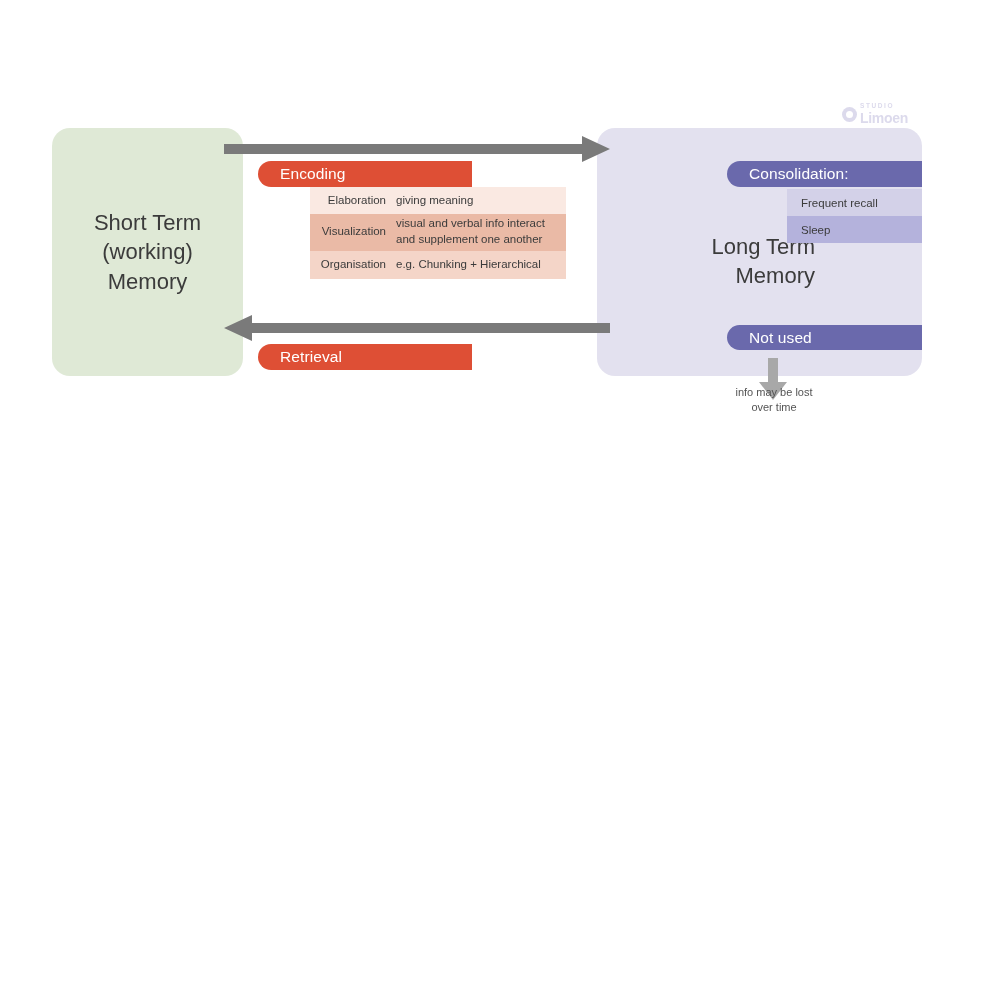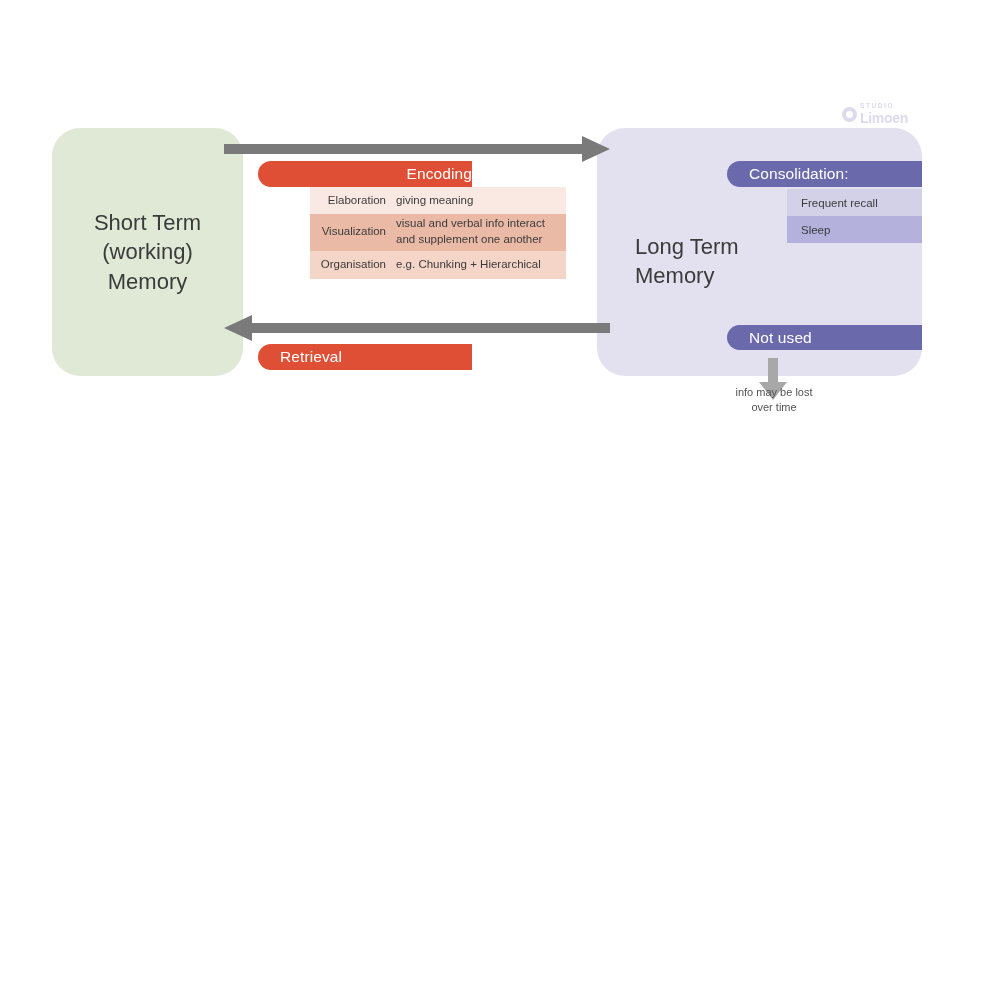--- a/index.html
+++ b/index.html
@@ -76,21 +76,21 @@
     left: 243px;
     top: 128px;
     width: 356px;
     height: 248px;
     background: #ffffff;
   }
 
   
   .membox {
     position: absolute;
-    border-radius: 28px;
+    border-radius: 18px;
     display: flex;
     align-items: center;
     justify-content: center;
     text-align: center;
   }
   .membox-label {
     font-size: 22px;
     color: #3b3b3b;
     line-height: 1.32;
     font-weight: 400;
@@ -105,24 +105,24 @@
   }
   #ltm-box {
     left: 597px;
     top: 128px;
     width: 325px;
     height: 248px;
     background: #e3e1ef;
   }
   #ltm-box .membox-label {
     position: absolute;
-    left: 38px;
+    left: 32px;
     top: 104px;
     width: 186px;
-    text-align: left;
+    text-align: right;
   }
 
   
   .arrow-svg {
     position: absolute;
     overflow: visible;
   }
   #arrow-encoding { left: 224px; top: 136px; }
   #arrow-retrieval { left: 224px; top: 315px; }
   #arrow-notused { left: 758px; top: 358px; }
@@ -135,21 +135,21 @@
     border-radius: 13px 0 0 13px;
     box-sizing: border-box;
     padding-left: 22px;
     color: #ffffff;
     font-size: 15.5px;
     letter-spacing: 0.1px;
   }
   .banner.red { background: #de4f35; }
   .banner.purple { background: #6a69ac; }
 
-  #banner-encoding { left: 258px; top: 161px; width: 214px; height: 26px; justify-content: flex-end; }
+  #banner-encoding { left: 258px; top: 161px; width: 214px; height: 26px; }
   #banner-retrieval { left: 258px; top: 344px; width: 214px; height: 26px; }
   #banner-consolidation { left: 727px; top: 161px; width: 195px; height: 26px; }
   #banner-notused { left: 727px; top: 325px; width: 195px; height: 25px; }
 
   
   #encoding-table {
     position: absolute;
     left: 310px;
     top: 187px;
     width: 256px;

